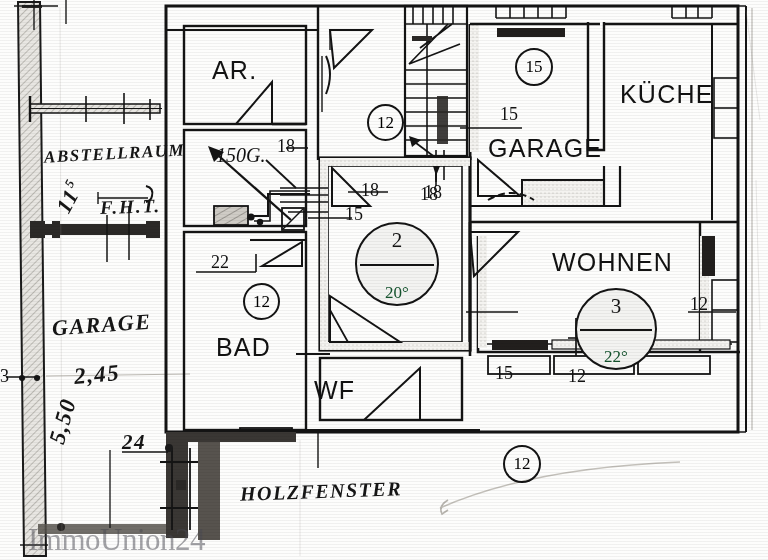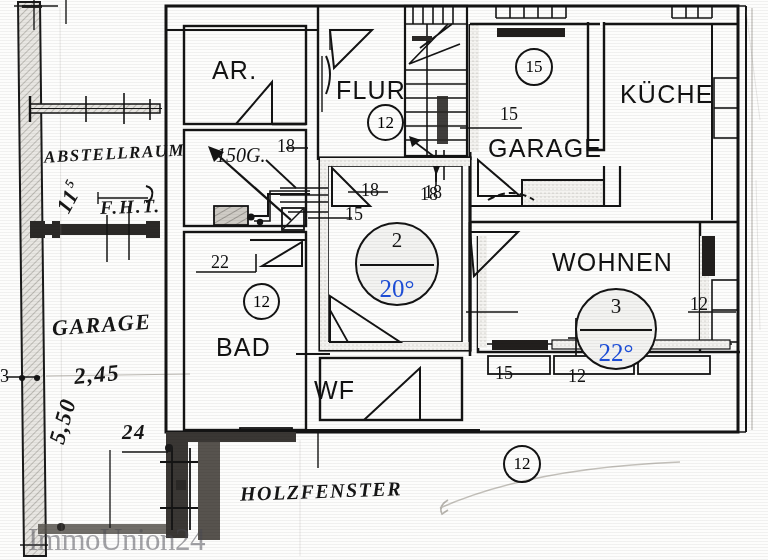--- a/index.html
+++ b/index.html
@@ -18,21 +18,21 @@
         display:flex;align-items:center;justify-content:center;
         font-family:"Liberation Serif",serif;}
   .circ span{font-size:17px;}
   .bigcirc{position:absolute;border:2.4px solid #141414;border-radius:50%;
            background:#f3f3f1;}
   .bigcirc .top{position:absolute;left:0;right:0;top:4px;text-align:center;
        font-family:"Liberation Serif",serif;font-size:21px;color:#141414;}
   .bigcirc .bar{position:absolute;left:3px;right:3px;top:50%;
        border-top:2px solid #141414;}
   .bigcirc .bot{position:absolute;left:0;right:0;bottom:1px;text-align:center;
-       font-family:"Liberation Serif",serif;font-size:25px;color:#1d4ed8;}
+       font-family:"Liberation Serif",serif;font-size:17px;color:#14532d;}
   #watermark{position:absolute;left:28px;bottom:2px;font-size:31px;
      font-family:Liberation Serif, serif;color:#4a4a52;opacity:.5;
      letter-spacing:-.5px;}
   .noise{position:absolute;inset:0;pointer-events:none;opacity:.05;
      background:
        repeating-linear-gradient(0deg,#000 0 1px,transparent 1px 3px);}
 </style>
 </head>
 <body>
 
@@ -338,21 +338,20 @@
     <g opacity=".22" stroke="#9a9792" stroke-width="1" fill="none">
       <line x1="746" y1="10" x2="760" y2="120"></line>
       <line x1="756" y1="180" x2="760" y2="330"></line>
       <line x1="300" y1="440" x2="300" y2="556"></line>
       <line x1="60" y1="8" x2="62" y2="550"></line>
     </g>
   </svg>
 
   <div class="lbl room" style="left:212px;top:56px;">AR.</div>
 
-  <div class="lbl room" style="left:336px;top:76px;">FLUR</div>
 
   <div class="lbl room" style="left:620px;top:80px;">KÜCHE</div>
 
   <div class="lbl room" style="left:488px;top:134px;">GARAGE</div>
 
   <div class="lbl room" style="left:552px;top:248px;text-align:right;">WOHNEN</div>
 
   <div class="lbl room" style="left:216px;top:333px;">BAD</div>
 
   <div class="lbl room" style="left:314px;top:376px;">WF</div>
@@ -398,21 +397,21 @@
   <div class="lbl dim-b" style="left:500px;top:104px;">15</div>
 
   <div class="lbl dim-b" style="left:495px;top:363px;">15</div>
 
   <div class="lbl dim-b" style="left:211px;top:252px;">22</div>
 
   <div class="lbl dim-b" style="left:690px;top:294px;">12</div>
 
   <div class="lbl dim-b" style="left:568px;top:366px;">12</div>
 
-  <div class="lbl hand" style="left:122px;top:420px;font-size:21px;">24</div>
+  <div class="lbl hand" style="left:122px;top:430px;font-size:21px;">24</div>
 
   <div class="lbl dim-b" style="left:0px;top:366px;">3</div>
 
   <div class="lbl dim-b" style="left:424px;top:182px;">18</div>
 
   <div class="lbl hand" style="left:44px;top:144px;font-size:17px;
        transform:rotate(-3deg);">ABSTELLRAUM</div>
 
   <div class="lbl hand" style="left:56px;top:188px;font-size:22px;
        transform:rotate(-62deg);">11</div>

